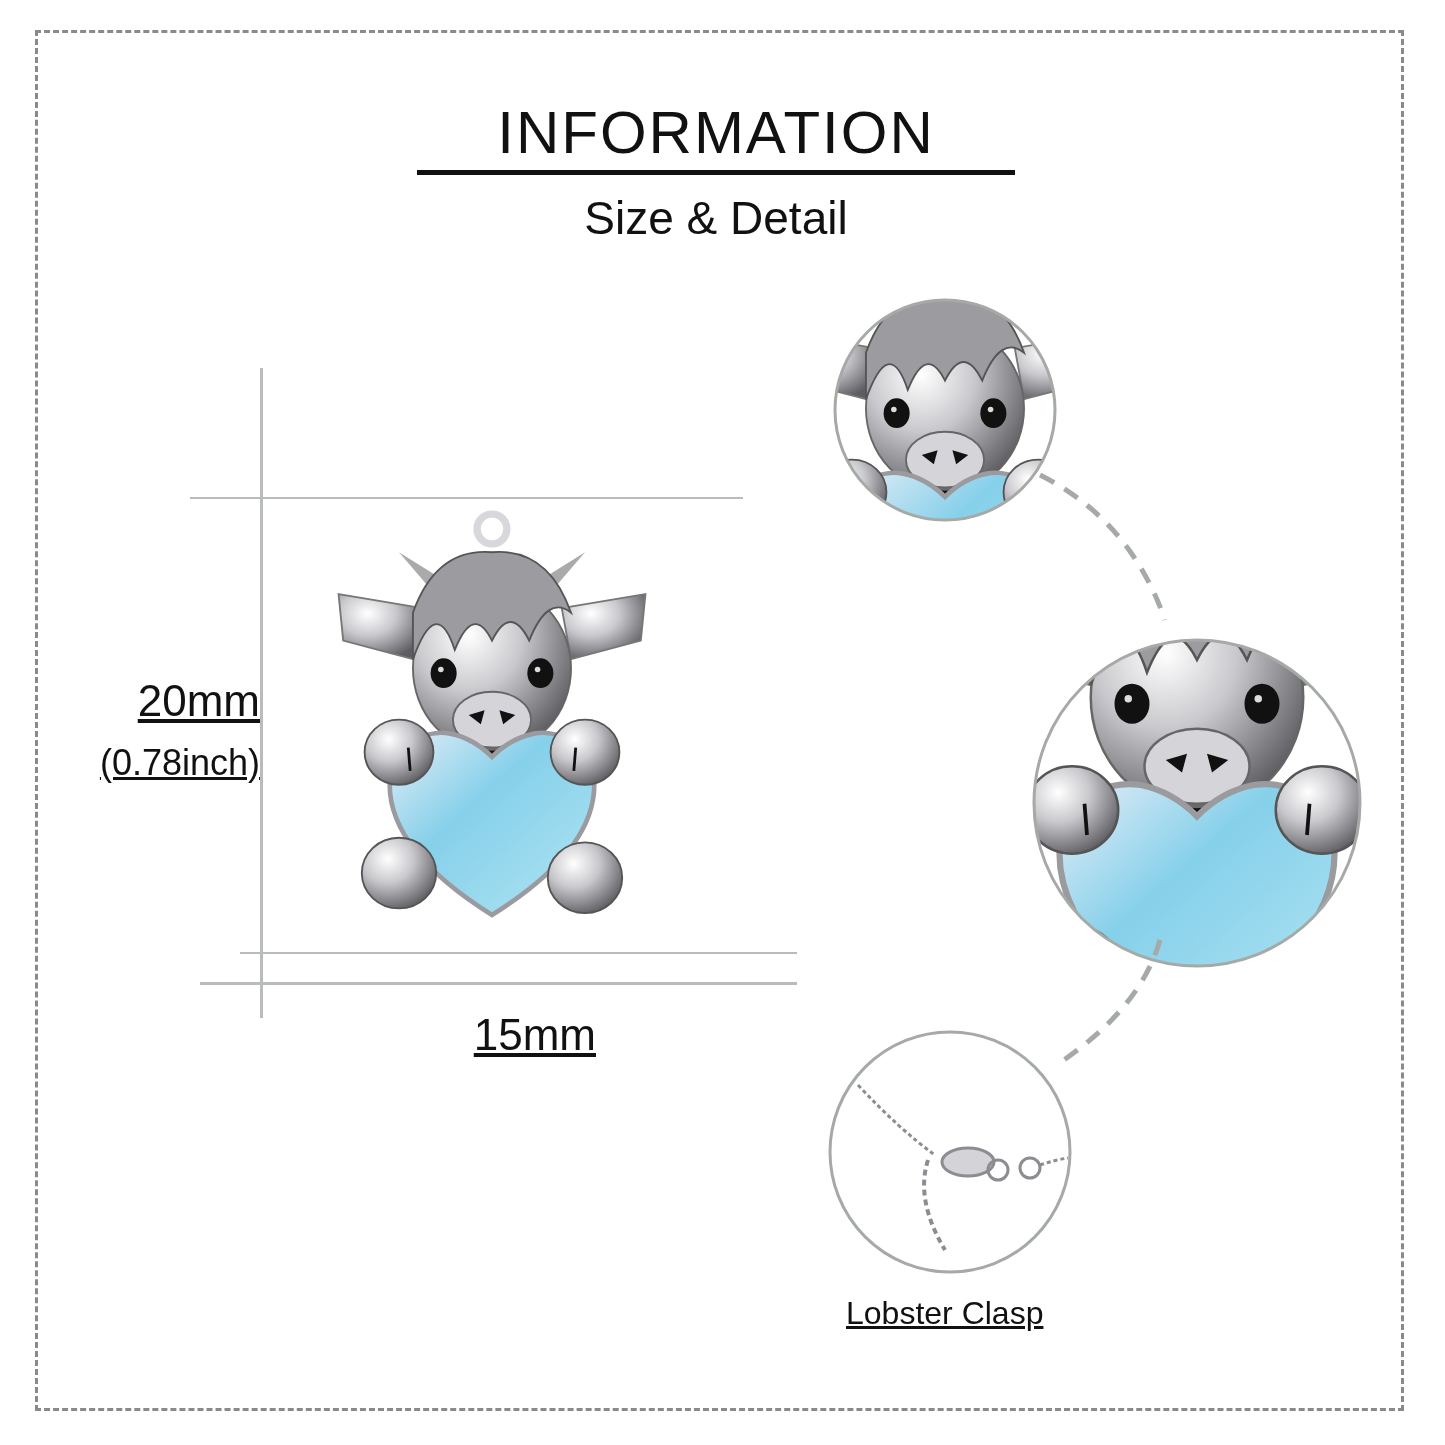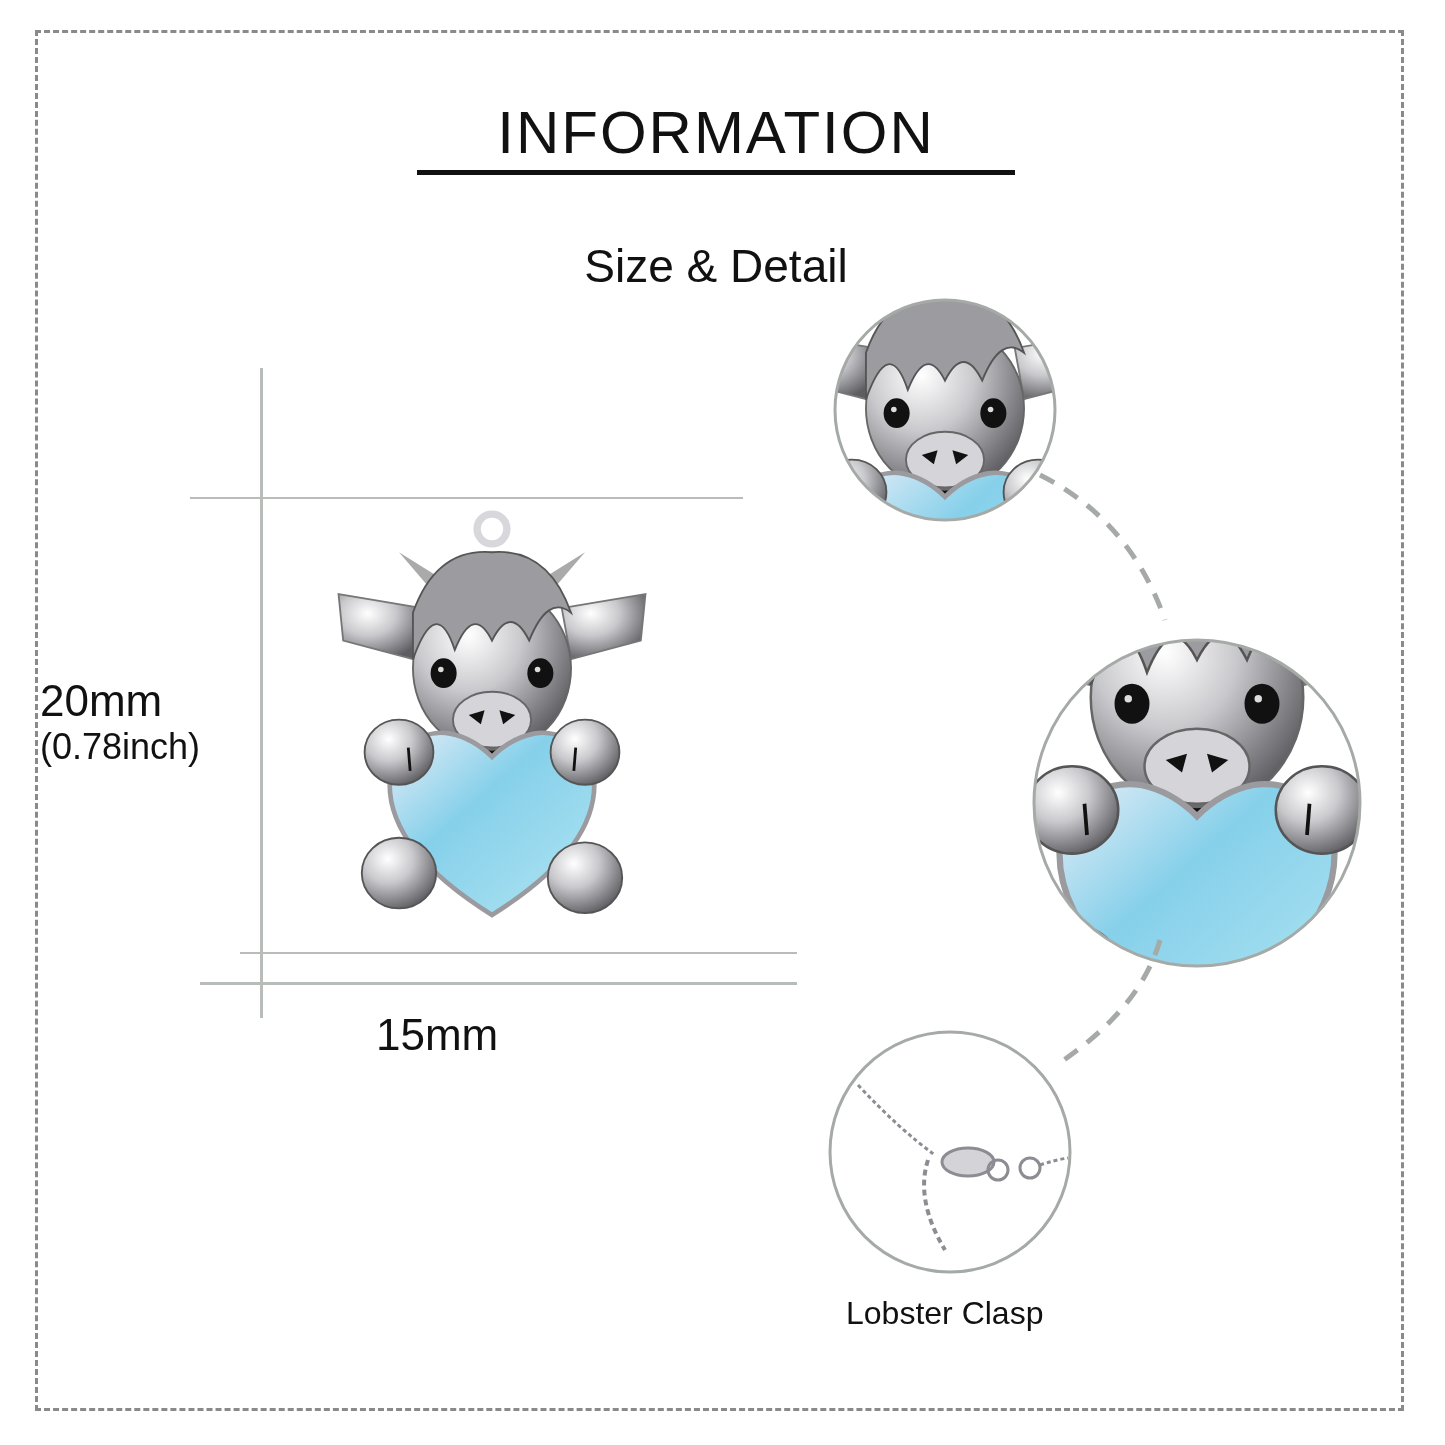--- a/index.html
+++ b/index.html
@@ -1,24 +1,24 @@
 <!DOCTYPE html>
 <html><head>
 <meta charset="utf-8">
 <style>
   html,body{margin:0;padding:0;background:#fff;}
   body{width:1445px;height:1445px;position:relative;overflow:hidden;font-family:"Liberation Sans","DejaVu Sans",sans-serif;color:#111;}
   .frame{position:absolute;left:35px;top:30px;width:1369px;height:1381px;border:3px dashed #8a8a8a;box-sizing:border-box;}
   .title{position:absolute;left:417px;top:88px;width:598px;text-align:center;font-size:60px;letter-spacing:2px;line-height:90px;font-weight:400;}
   .title-rule{position:absolute;left:417px;top:170px;width:598px;height:5px;background:#111;}
-  .subtitle{position:absolute;left:417px;top:190px;width:598px;text-align:center;font-size:46px;line-height:56px;margin-top:48px;}
+  .subtitle{position:absolute;left:417px;top:190px;width:598px;text-align:center;font-size:46px;line-height:56px;}
   .dim-line{position:absolute;background:#b8bdb9;}
-  .dim-label{position:absolute;text-align:left;}
+  .dim-label{position:absolute;text-align:right;text-decoration:underline;}
   .dim-main{font-size:44px;line-height:50px;display:block;}
-  .dim-sub{font-size:36px;line-height:42px;display:block;}
+  .dim-sub{font-size:36px;line-height:42px;display:block;margin-top:16px;}
   .caption{position:absolute;font-size:32px;}
   svg{position:absolute;left:0;top:0;}
 </style>
 </head>
 <body>
 
 <div class="frame"></div>
 
 <div class="title">INFORMATION</div>
 <div class="title-rule"></div>
@@ -116,13 +116,13 @@
     <circle cx="998" cy="1170" r="10"></circle>
     <circle cx="1030" cy="1168" r="10"></circle>
     <path d="M1040,1165 Q1055,1160 1068,1158" stroke-dasharray="4 3"></path>
     <path d="M928,1160 Q915,1200 945,1250" stroke-dasharray="6 4" stroke-width="4"></path>
   </g>
 
   <path d="M1040,475 Q1130,520 1165,620" fill="none" stroke="#a6aaa7" stroke-width="5" stroke-dasharray="16 12"></path>
   <path d="M1160,940 Q1140,1010 1055,1066" fill="none" stroke="#a6aaa7" stroke-width="5" stroke-dasharray="16 12"></path>
 </svg>
 
-<div class="caption" style="left:846px;top:1295px;">Lobster Clasp</div>
+<div class="caption" style="left:846px;top:1295px;text-decoration:underline;">Lobster Clasp</div>
 
 </body></html>

